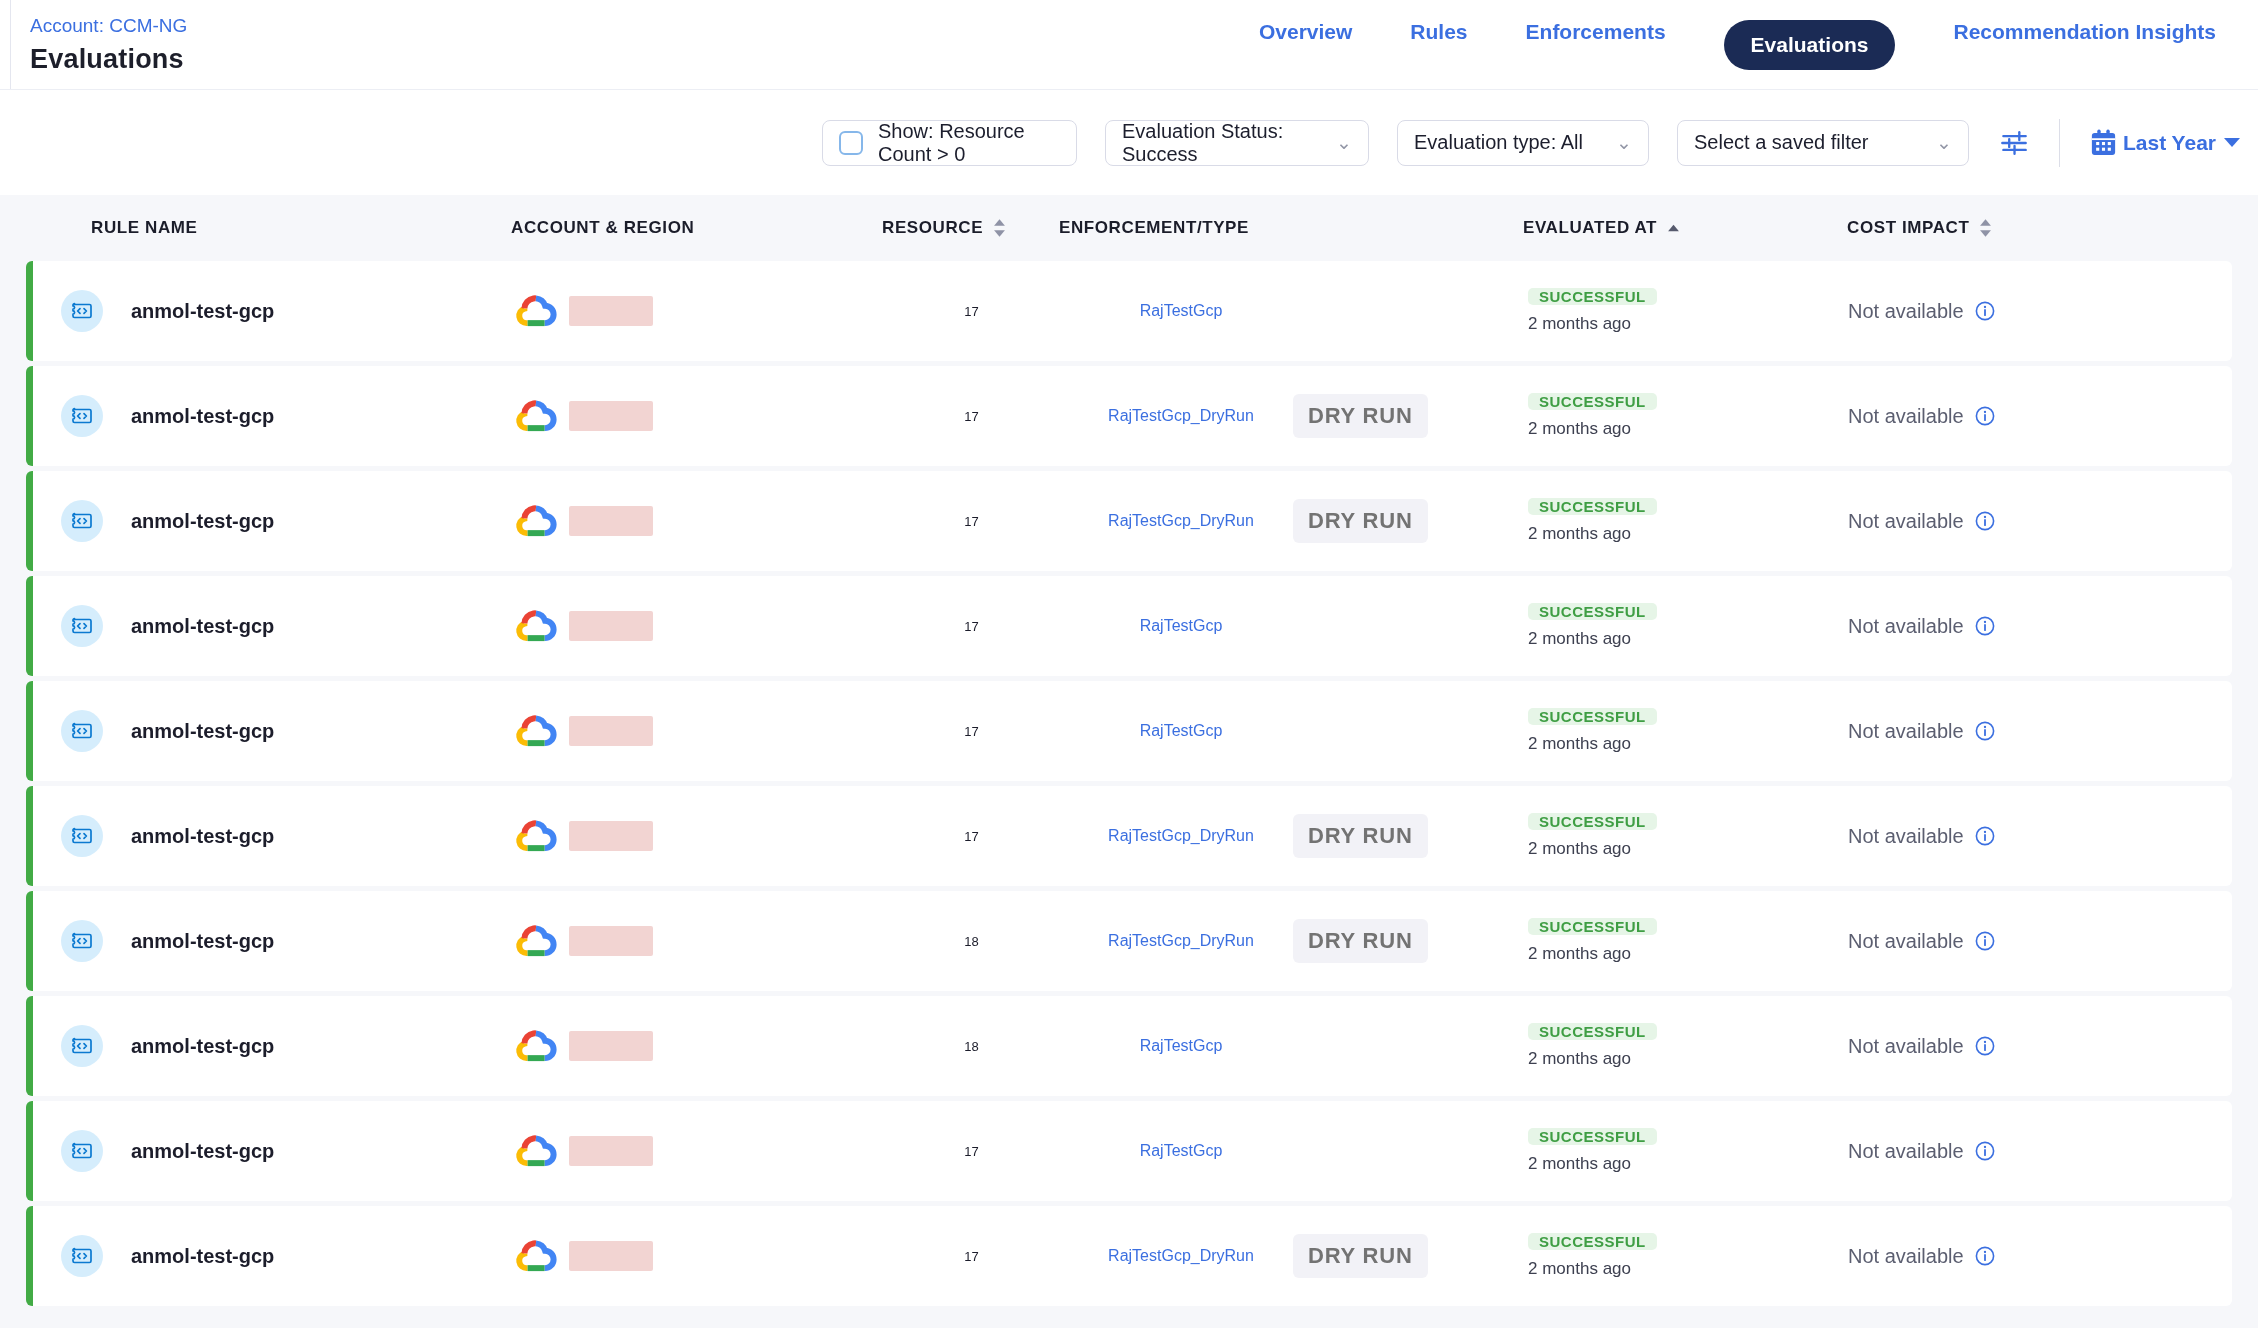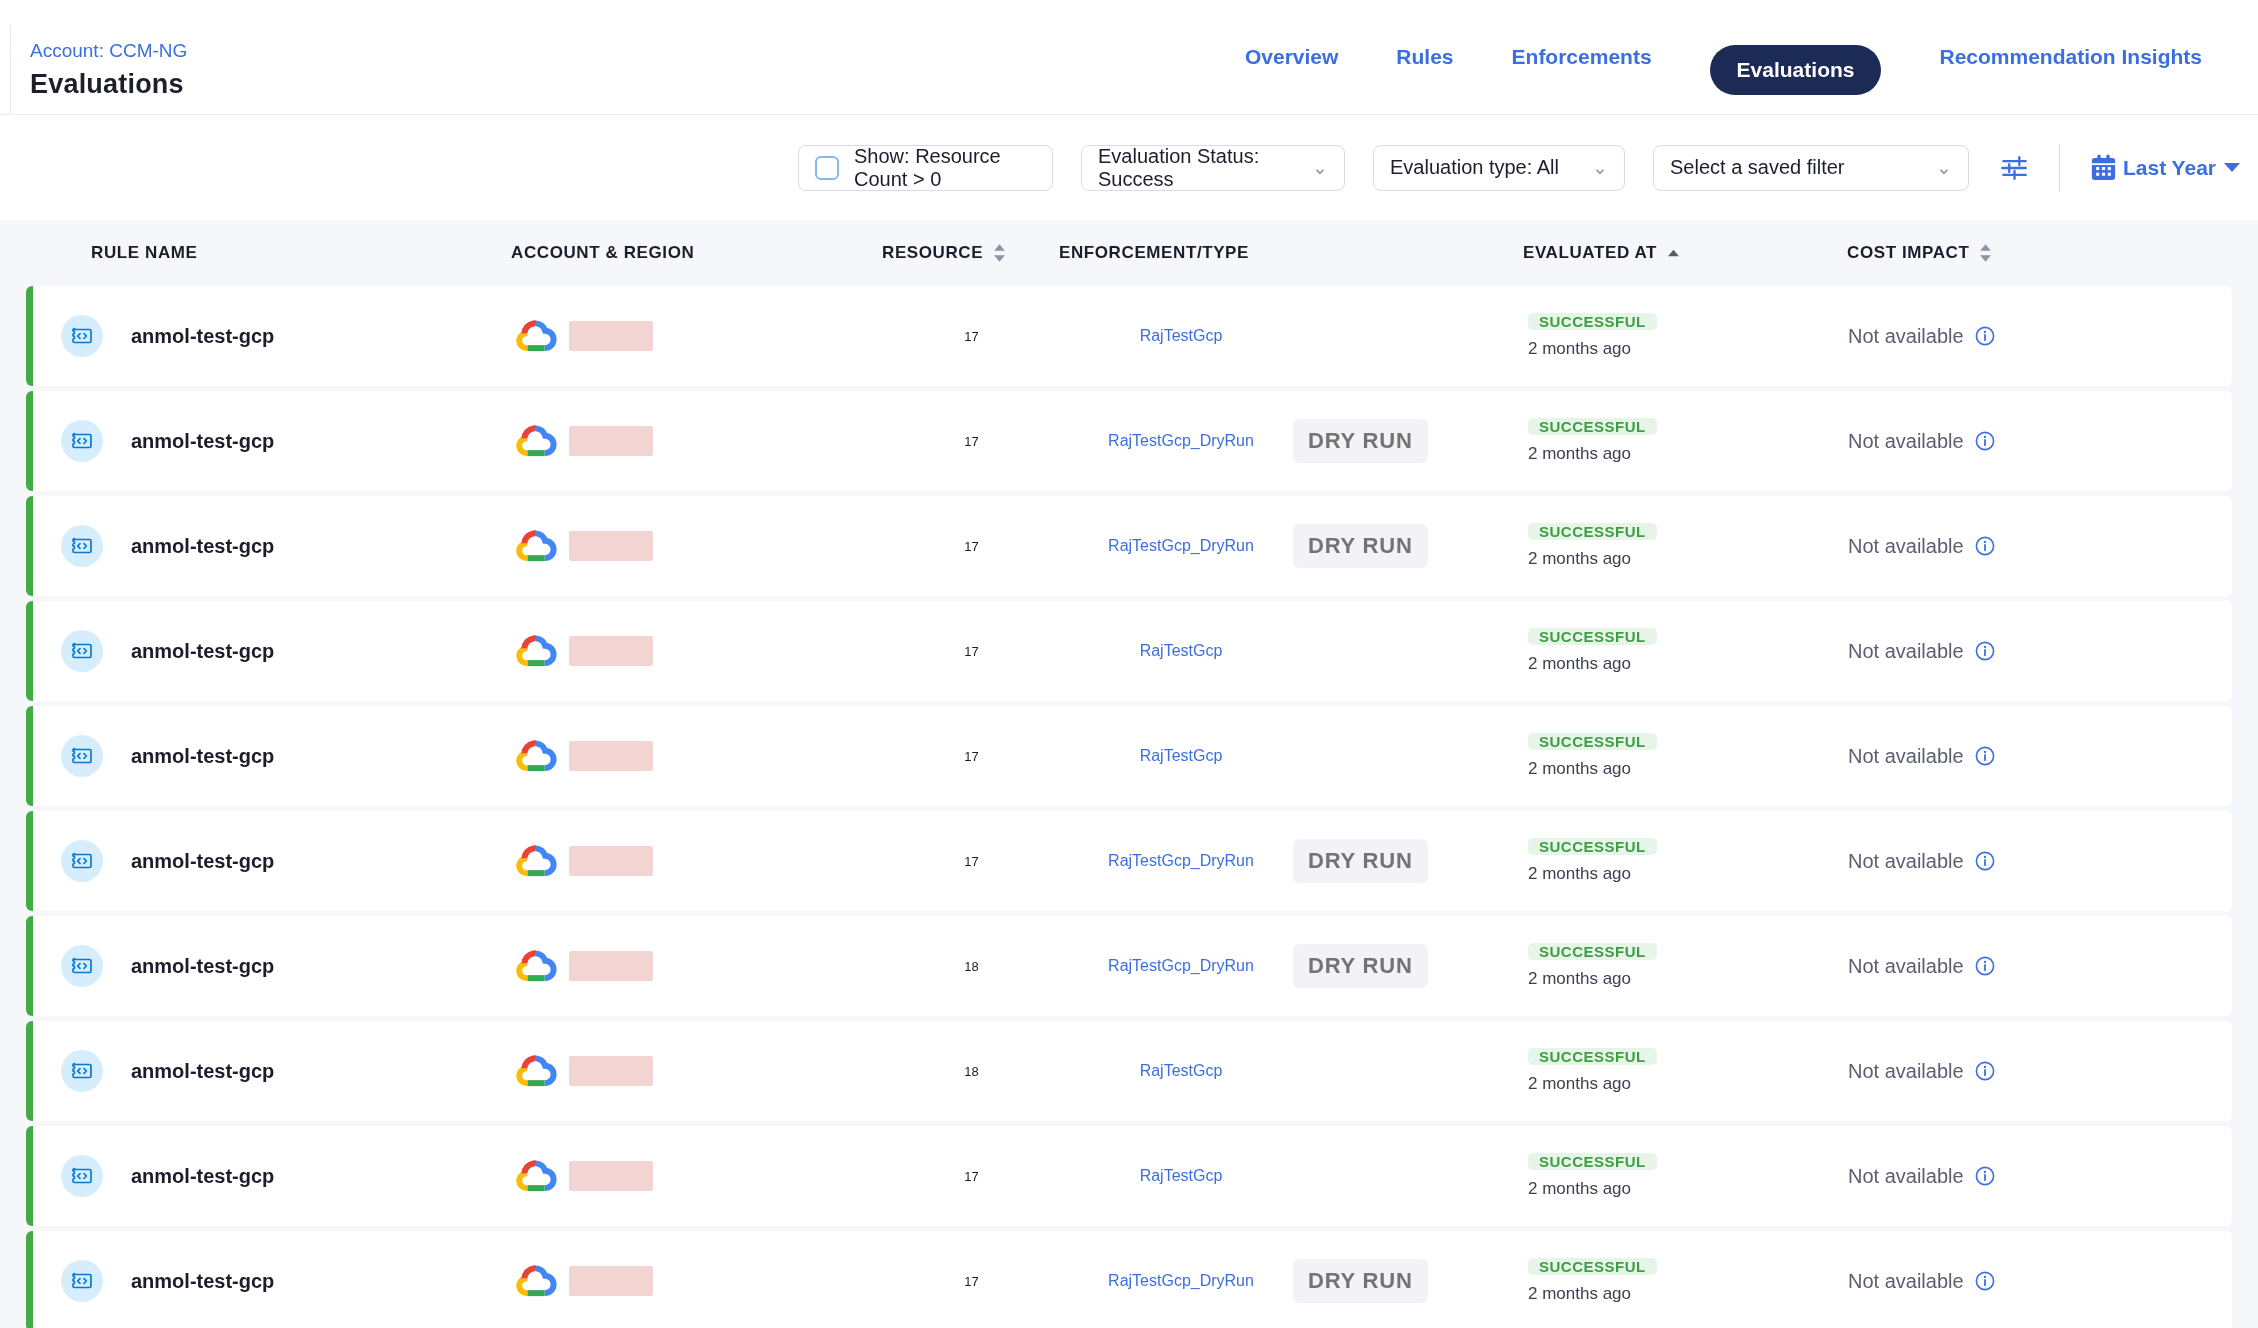--- a/index.html
+++ b/index.html
@@ -12,23 +12,22 @@
   }
 
   
   .page-header{
     height:90px;
     background:#fff;
     border-bottom:1px solid #eceef4;
     display:flex;
     justify-content:space-between;
     align-items:center;
-    padding:0 56px 0 30px;
+    padding:0 42px 0 30px;
     position:relative;
-    margin-top:25px;
   }
   .left-edge-line{
     position:absolute; left:10px; top:0; width:1px; height:89px; background:#e4e6ef;
   }
   .header-left{ display:flex; flex-direction:column; gap:7px; }
   .breadcrumb{ color:#3b6fe0; font-size:19px; cursor:pointer; }
   .page-title{ color:#1d1f2b; font-size:27px; font-weight:700; letter-spacing:.2px; }
 
   .nav{ display:flex; gap:58px; }
   .nav-link{ color:#3b6fe0; font-size:21px; font-weight:600; cursor:pointer; white-space:nowrap; }
@@ -50,21 +49,21 @@
     display:flex; align-items:center;
     padding:0 16px;
     font-size:20px; font-weight:500; color:#1c1e2d;
     cursor:pointer;
   }
   .fcheck{ gap:15px; }
   .checkbox{
     width:24px; height:24px; border:2px solid #86b7ea; border-radius:6px; background:#fff; flex:0 0 auto;
   }
   .fselect{ justify-content:space-between; }
-  .w1{ width:255px; } .w2{ width:264px; margin-left:0; } .w3{ width:252px; } .w4{ width:316px; }
+  .w1{ width:255px; } .w2{ width:264px; margin-left:0; } .w3{ width:252px; } .w4{ width:292px; }
   .chev{ color:#9296a6; font-size:19px; margin-left:14px; }
 
   .tune-btn{ cursor:pointer; display:flex; align-items:center; }
   .vdivider{ width:1px; height:48px; background:#dcdee8; }
   .daterange{
     display:flex; align-items:center; gap:4px;
     color:#3b6fe0; font-size:21px; font-weight:600; cursor:pointer;
   }
   .caret-down{
     width:0; height:0; margin-left:4px;

